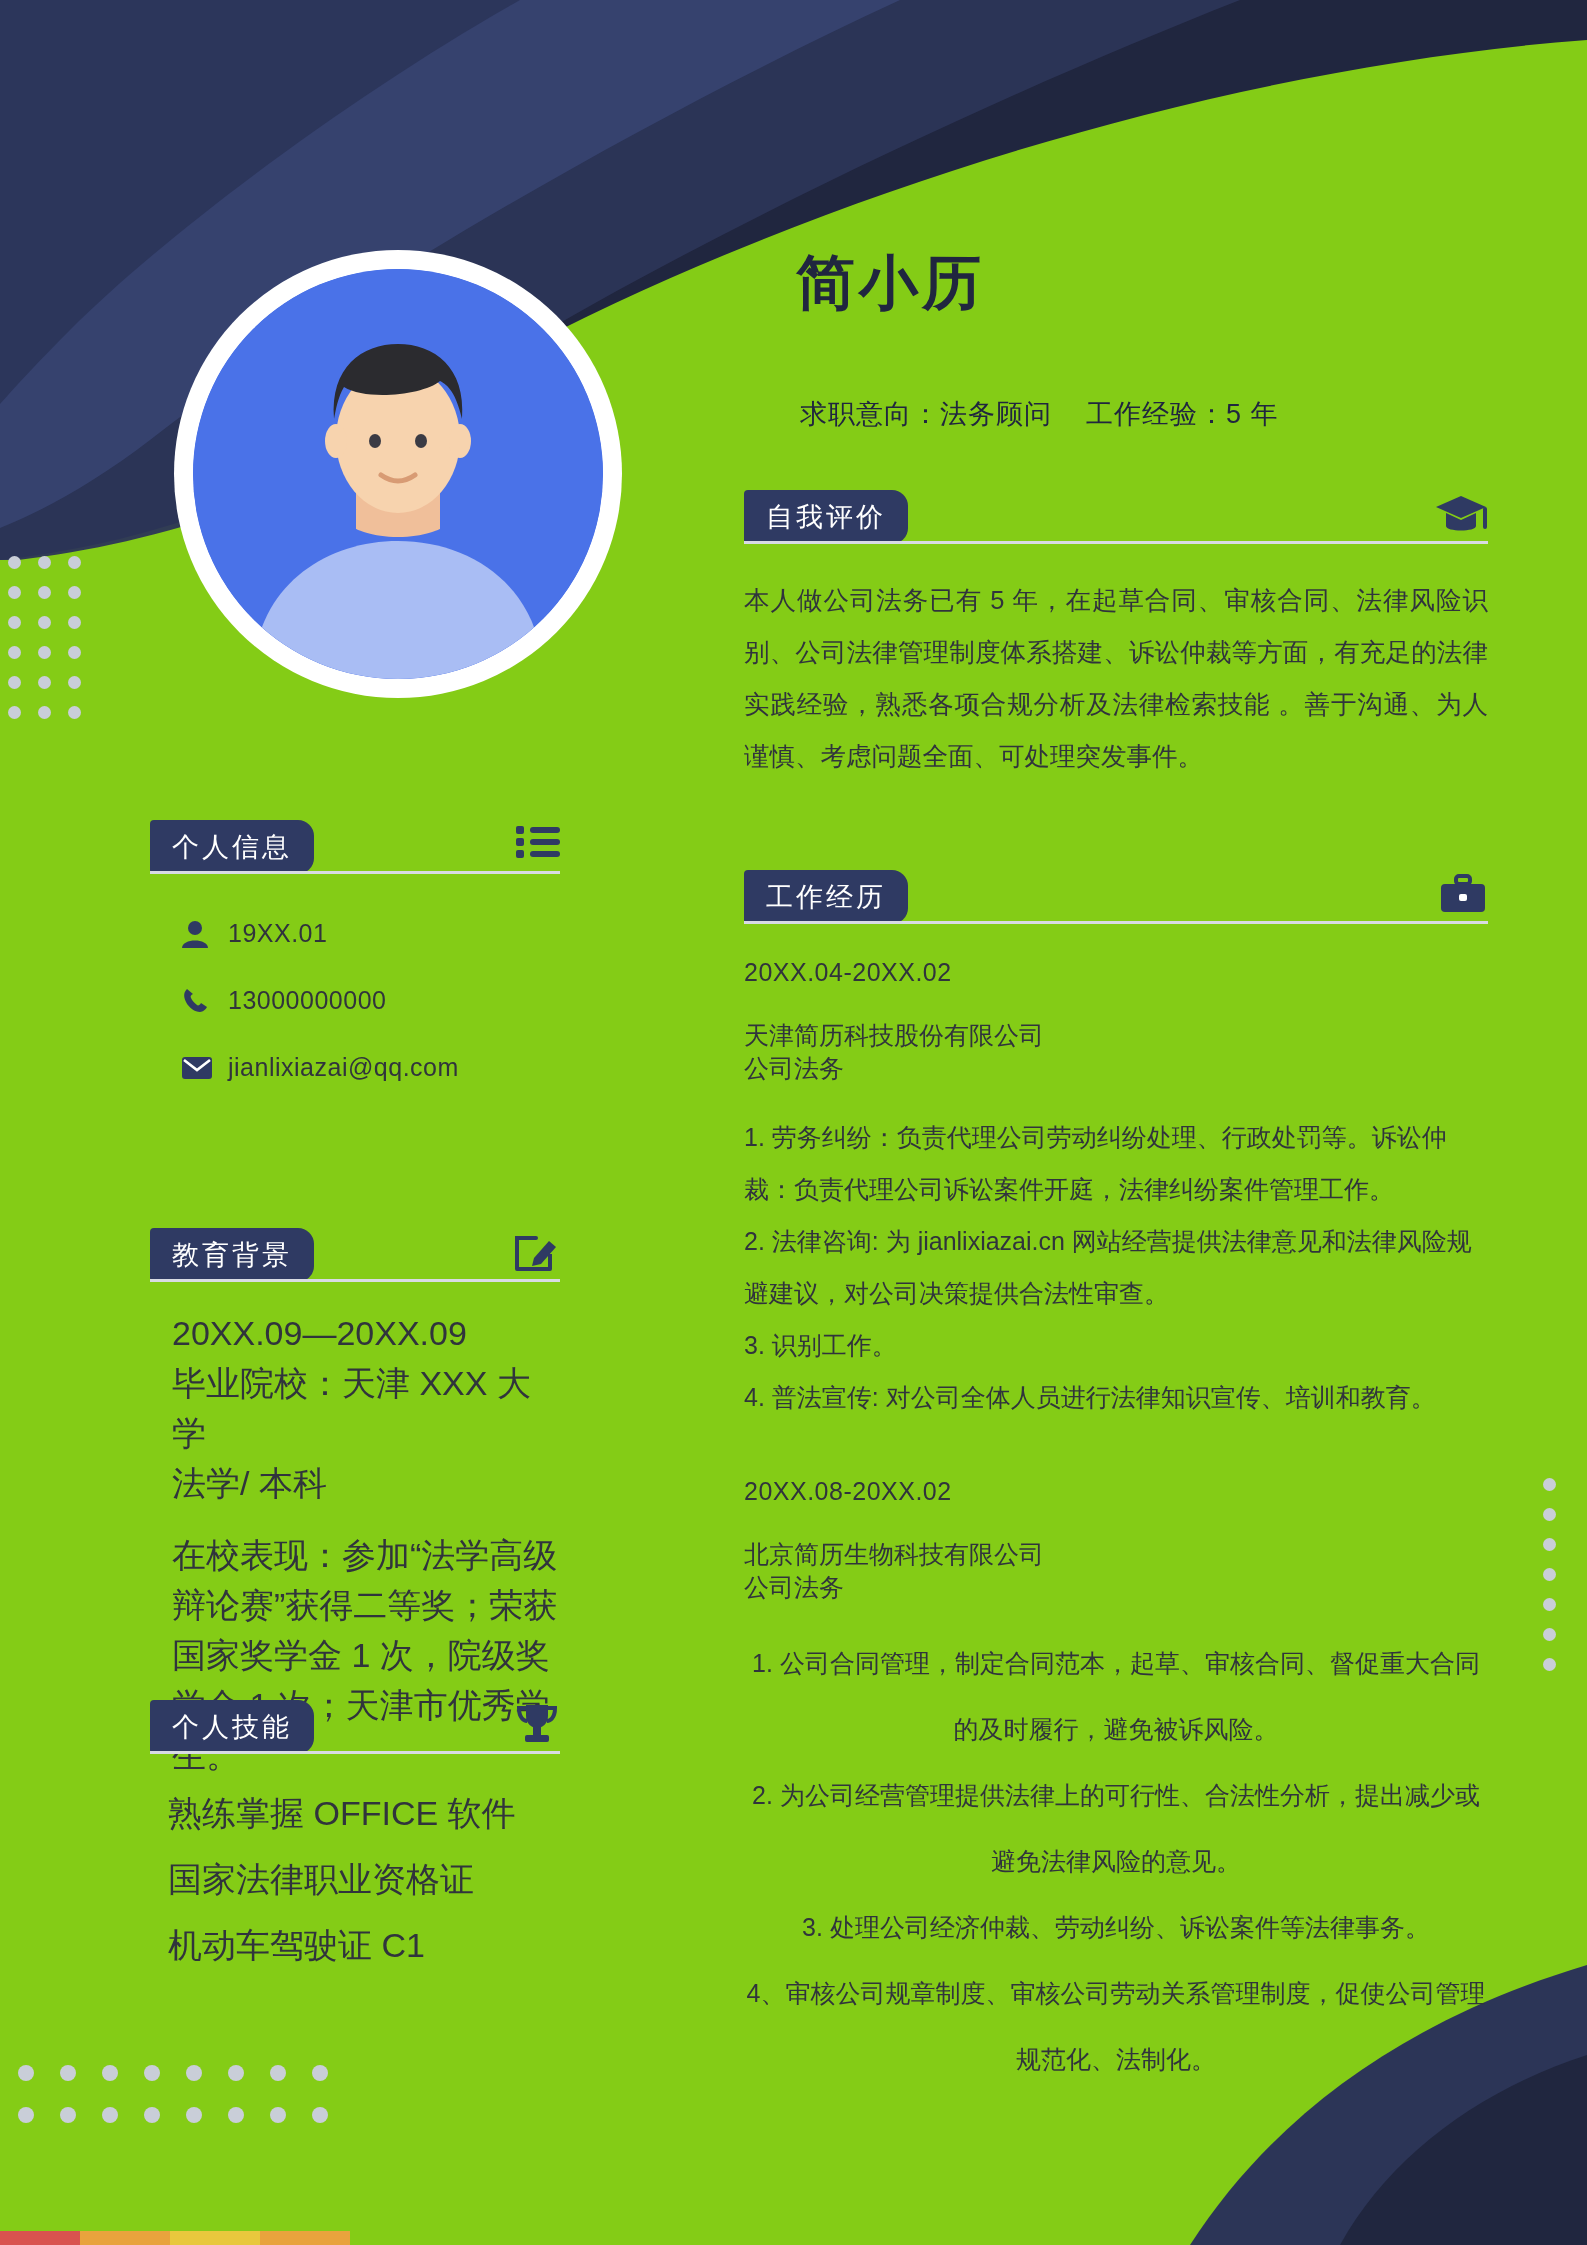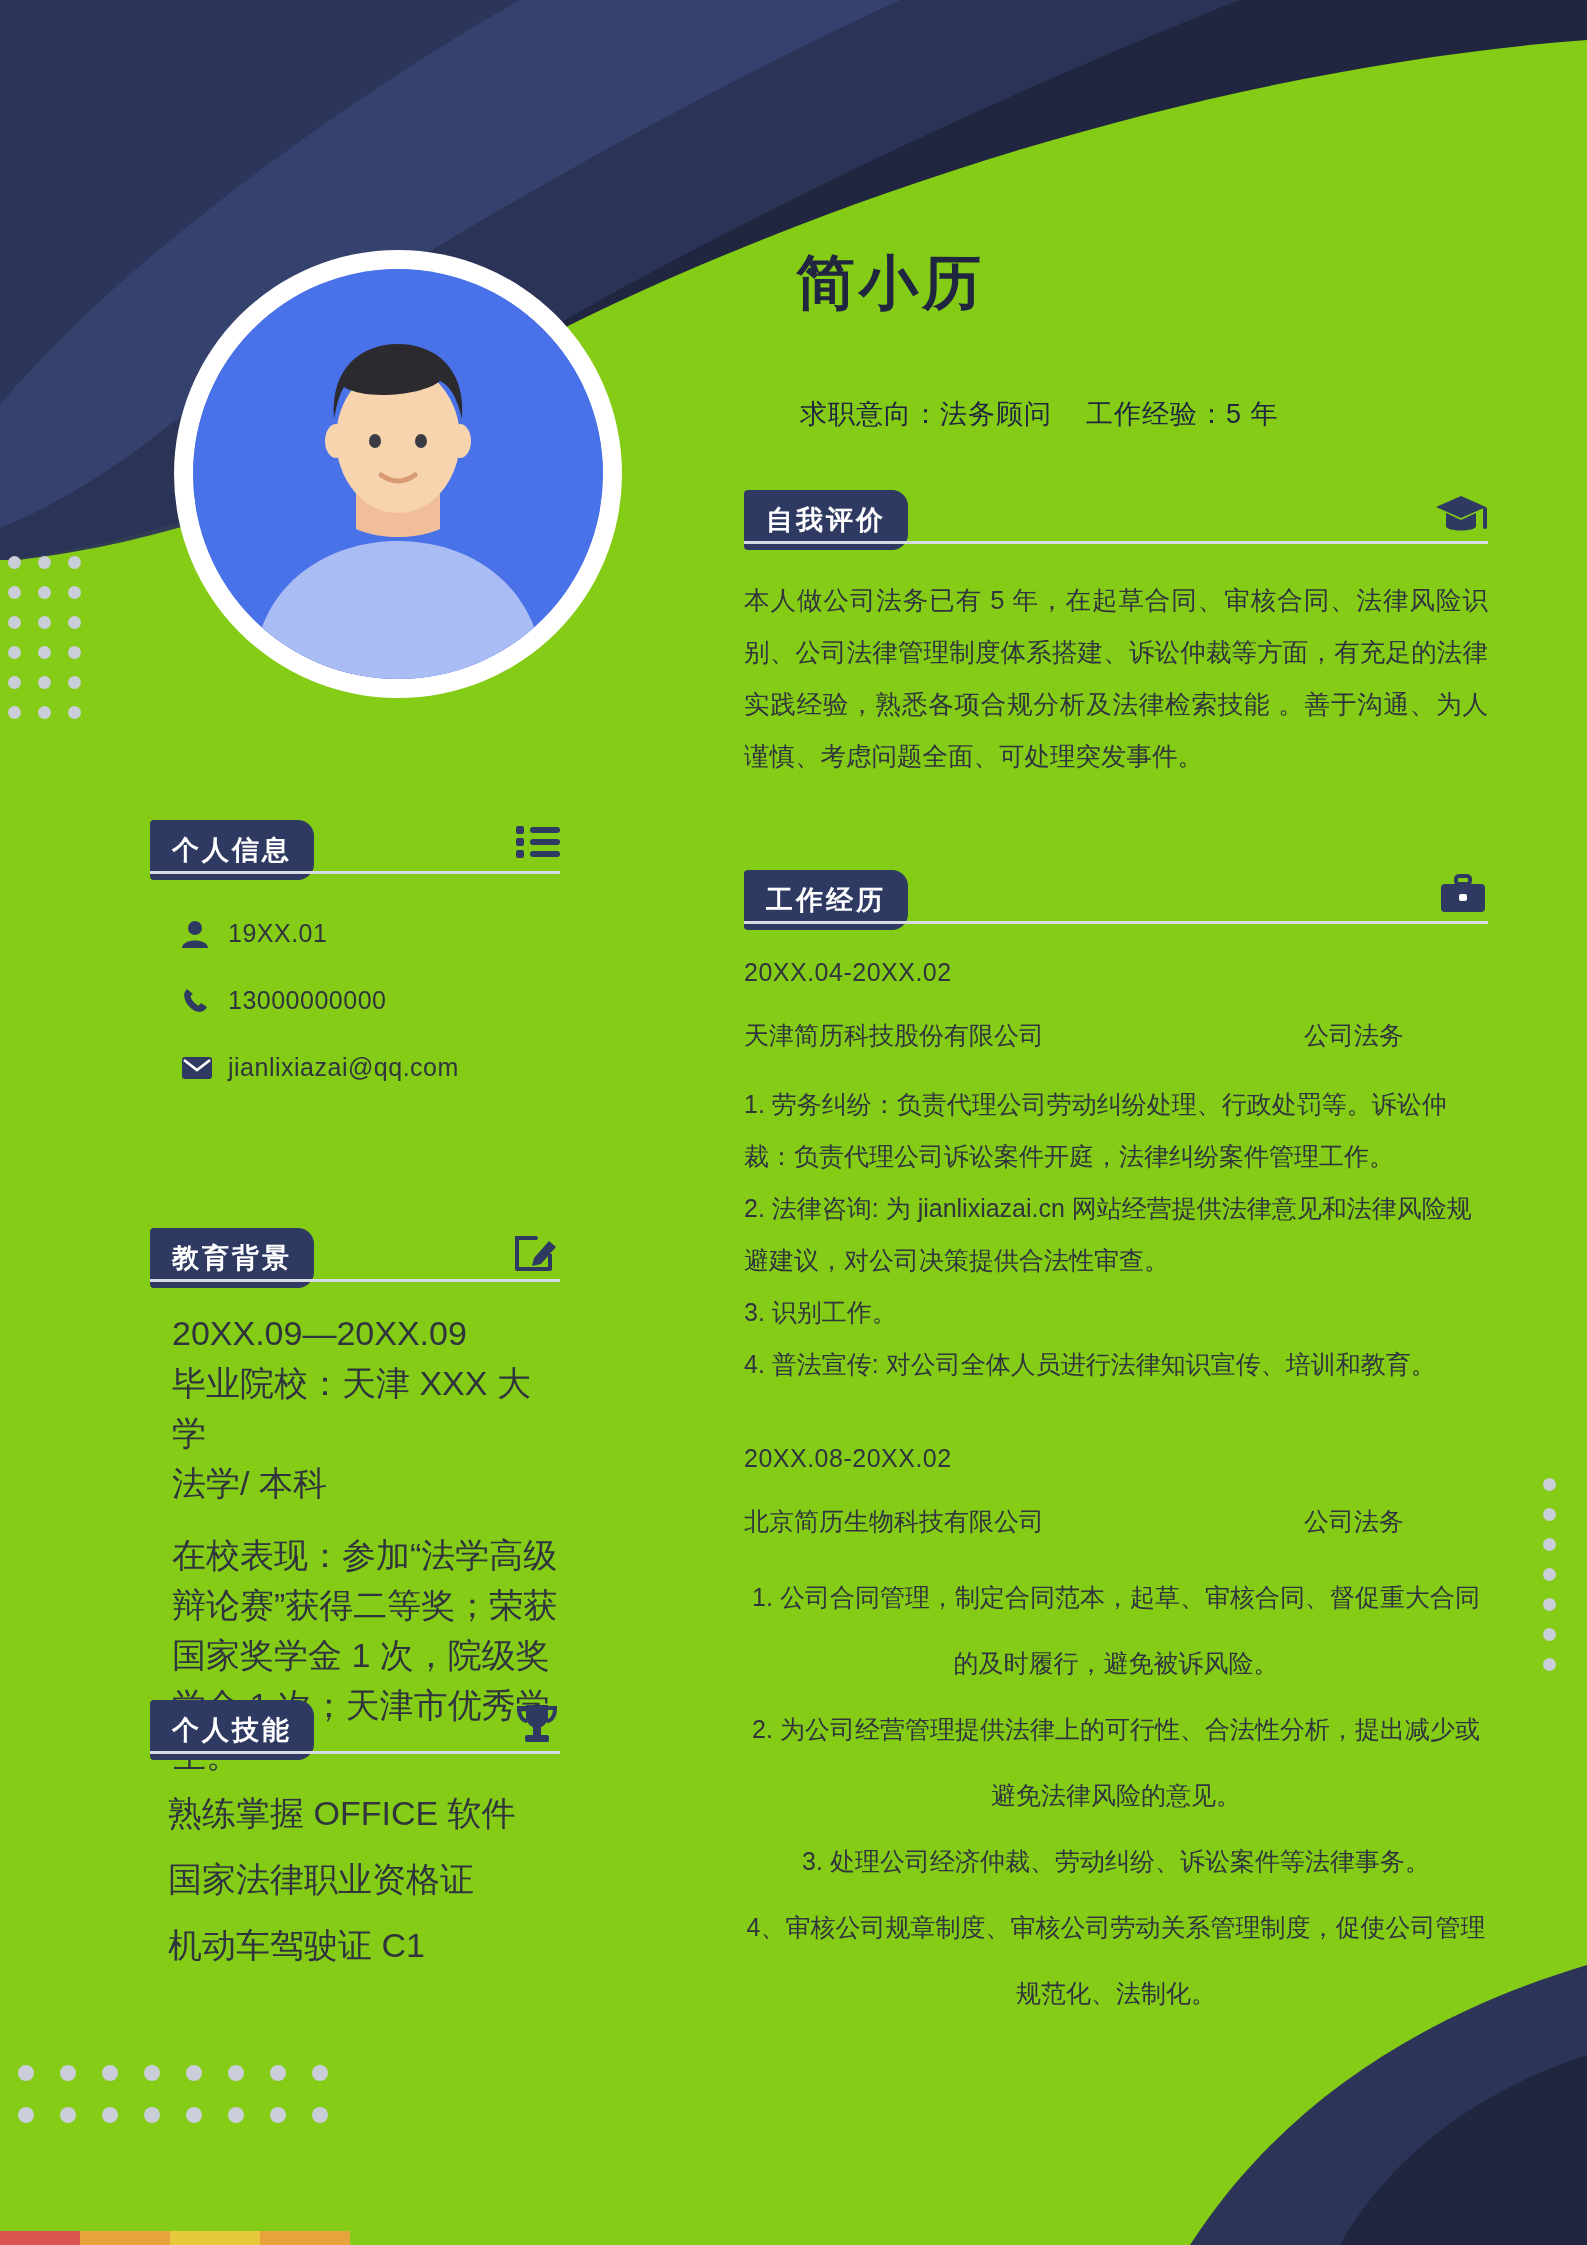--- a/index.html
+++ b/index.html
@@ -127,25 +127,25 @@
     z-index: 5;
   }
   .subtitle span.gap { display:inline-block; width: 34px; }
   .sec-head {
     position: relative;
     height: 54px;
   }
   .sec-tab {
     position: absolute;
     left: 0; top: 0;
-    height: 60px;
+    height: 54px;
     background: #2f3a63;
     color: #ffffff;
     font-size: 27px;
-    font-weight: bold;
+    font-weight: normal;
     letter-spacing: 3px;
     display: flex;
     align-items: center;
     padding: 0 22px 0 22px;
     border-radius: 4px 16px 16px 4px;
   }
   .sec-rule {
     position: absolute;
     left: 0;
     bottom: 0;
@@ -206,20 +206,21 @@
     font-size: 25px;
     color: #30343c;
     letter-spacing: 0.5px;
   }
   .job-line {
     display: flex;
     justify-content: space-between;
     margin-top: 32px;
     font-size: 25px;
     color: #30343c;
+    flex-direction: column;
   }
   .job-line .role { margin-right: 84px; }
   .job-desc {
     margin-top: 26px;
     font-size: 25px;
     line-height: 52px;
     color: #30343c;
   }
   .job-desc.loose { line-height: 66px; text-align: center; }
 

